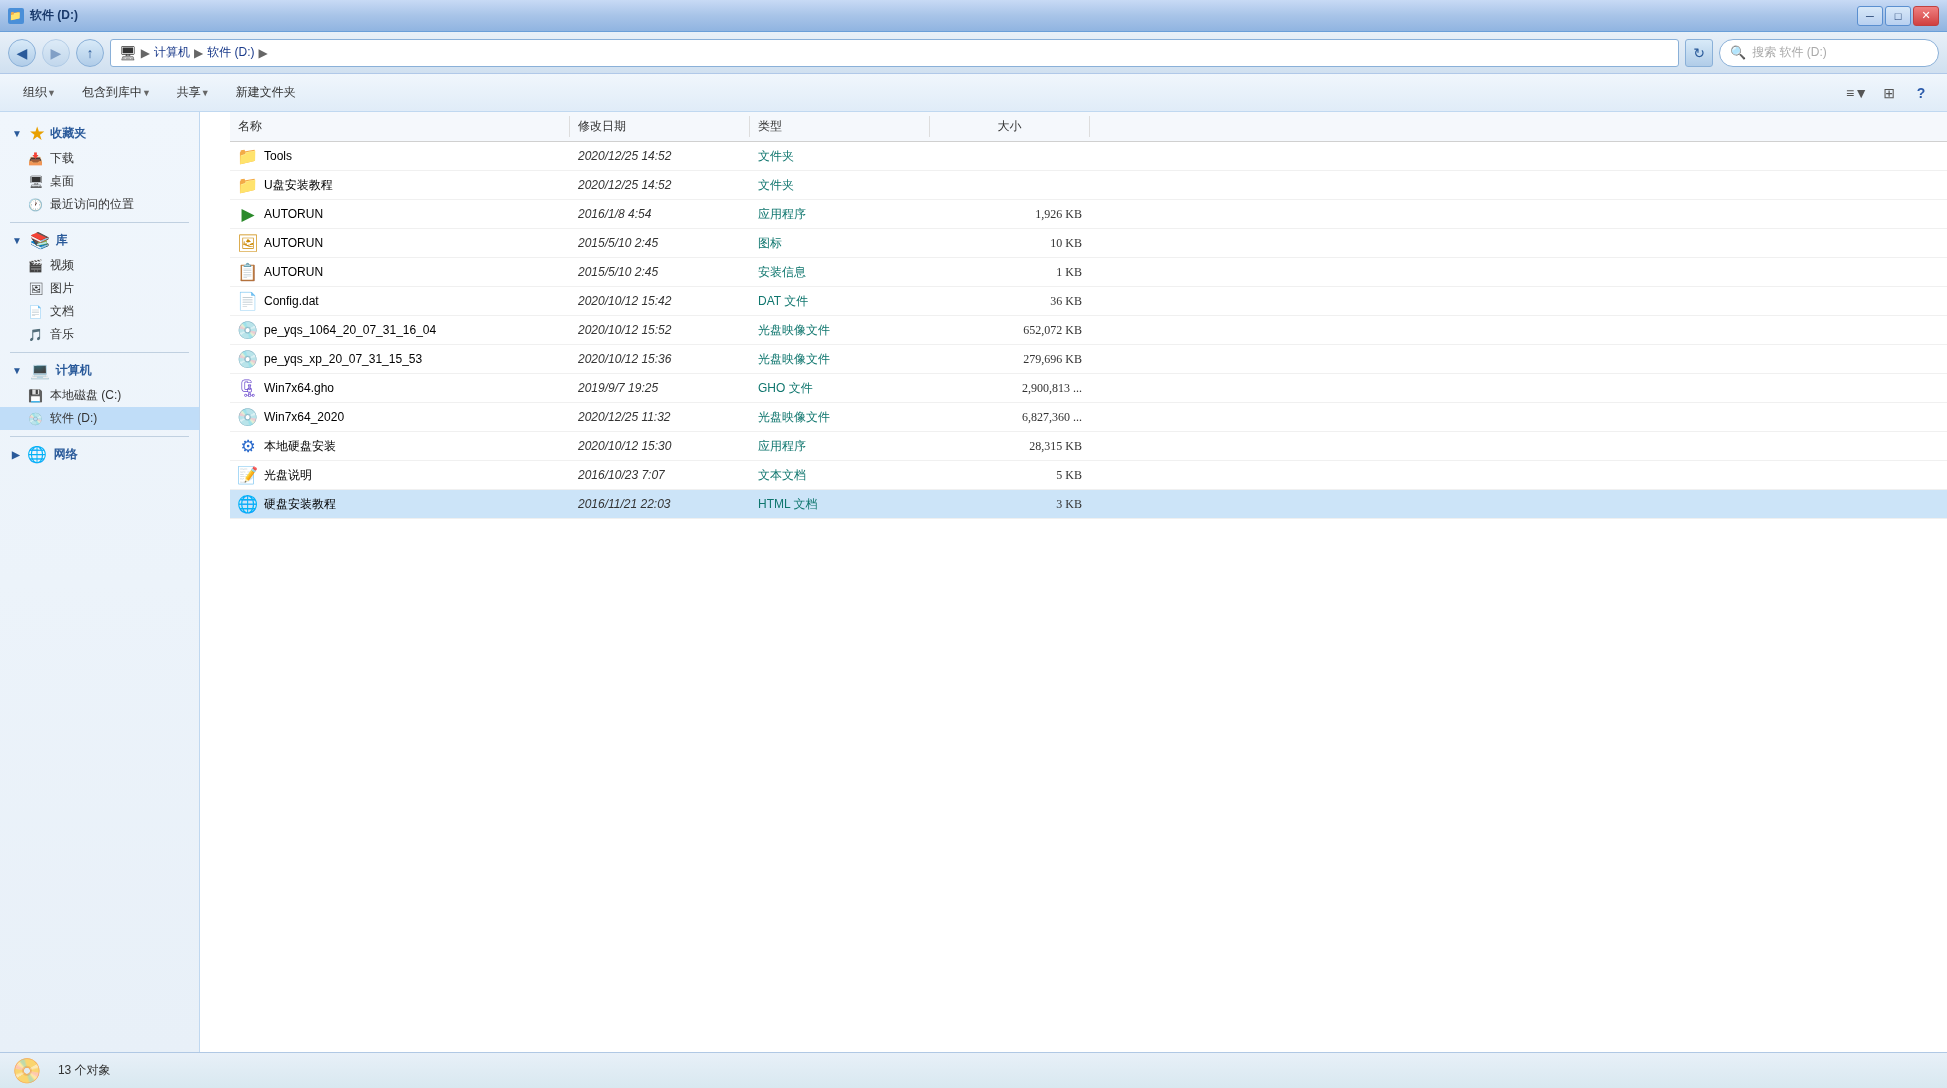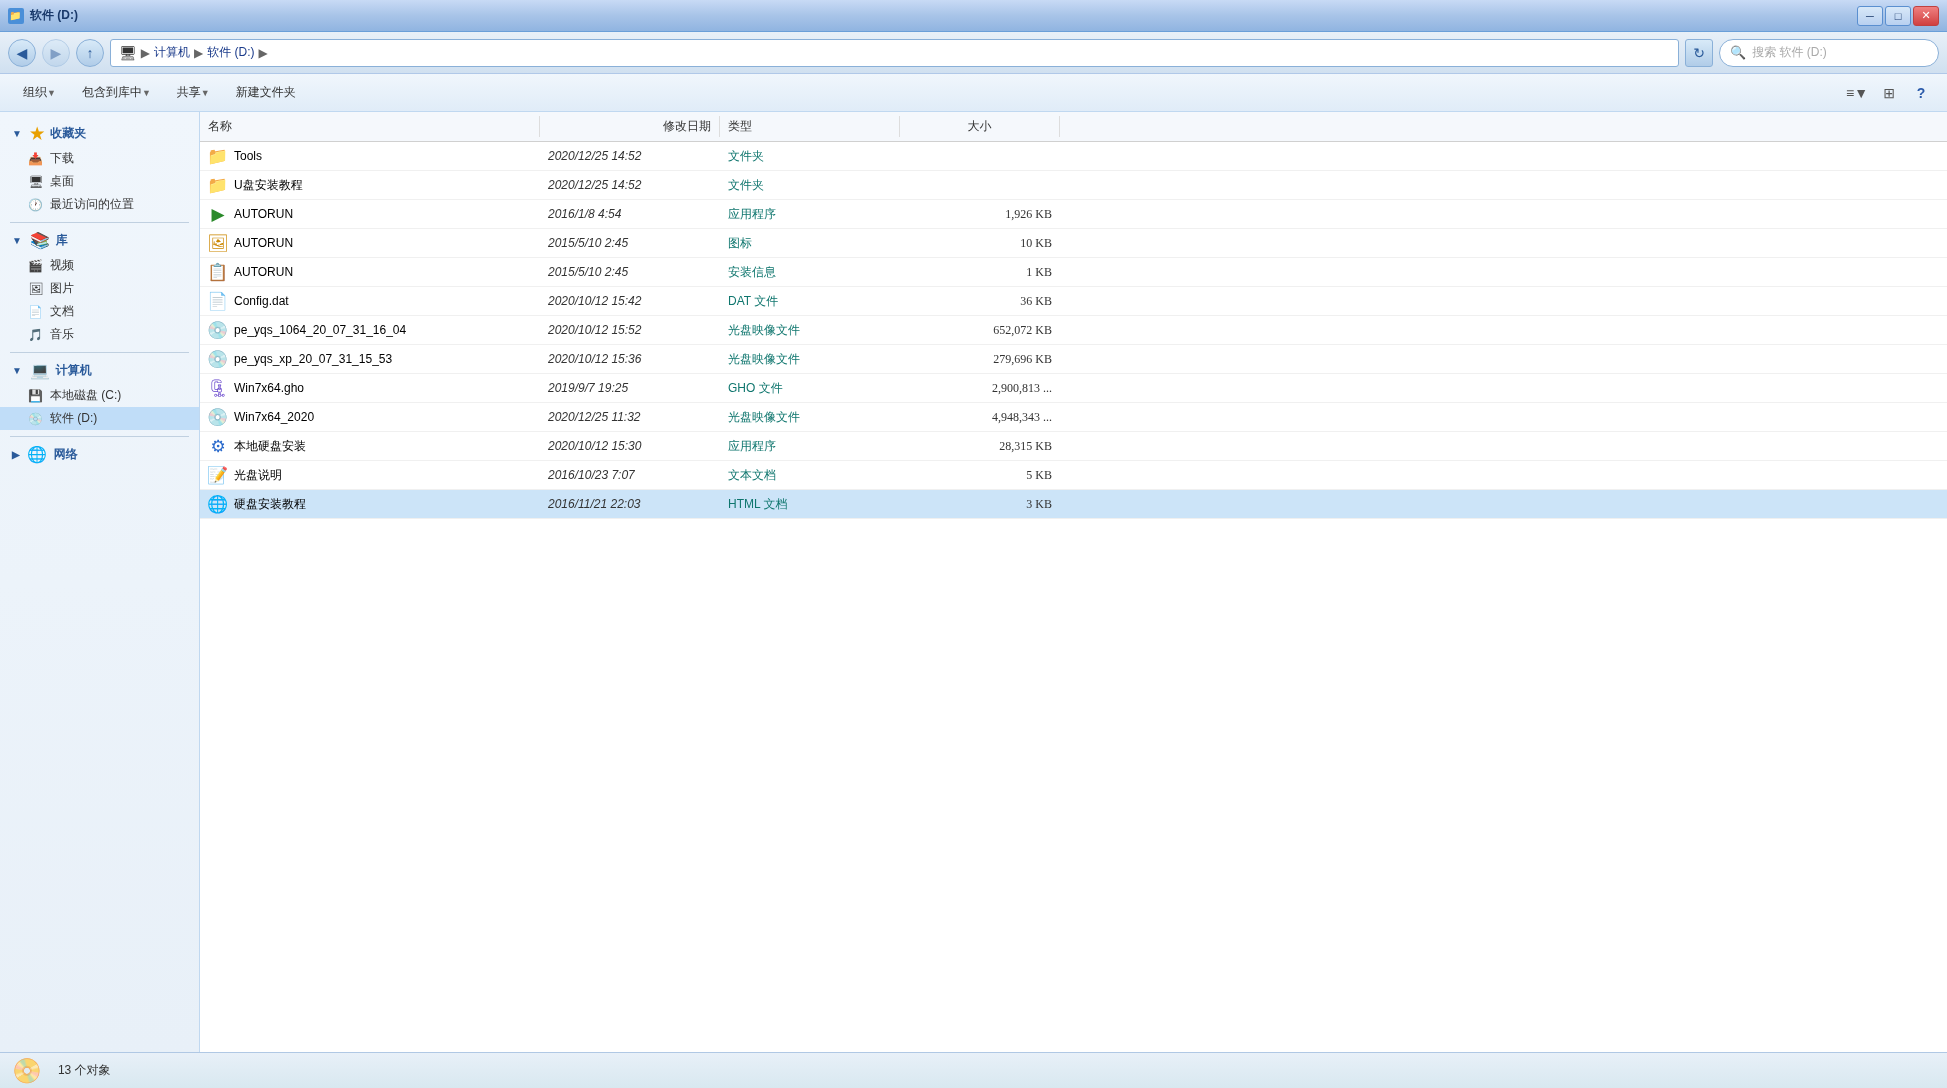--- a/index.html
+++ b/index.html
@@ -223,41 +223,42 @@
       flex-shrink: 0;
     }
 
     
     .file-list-area {
       flex: 1;
       background: white;
       overflow-y: auto;
       display: flex;
       flex-direction: column;
+      margin-left: 30px;
     }
     .file-list-header {
       display: flex;
       align-items: center;
       padding: 4px 0;
       border-bottom: 1px solid #d0d0d0;
       background: #f5f8fc;
       position: sticky;
       top: 0;
       z-index: 10;
     }
     .col-header {
       font-size: 12px;
       color: #333;
       padding: 2px 8px;
       cursor: pointer;
       user-select: none;
       border-right: 1px solid #ddd;
     }
     .col-name { width: 340px; }
-    .col-date { width: 180px; text-align: right; }
+    .col-date { width: 180px; }
     .col-type { width: 180px; }
     .col-size { width: 160px; text-align: center; }
 
     .file-row {
       display: flex;
       align-items: center;
       padding: 2px 0;
       cursor: pointer;
       border-bottom: 1px solid #f0f0f0;
     }
@@ -555,21 +556,21 @@
     <div class="file-cell type">GHO 文件</div>
     <div class="file-cell size">2,900,813 ...</div>
   </div>
         <div class="file-row">
     <div class="file-cell name">
       <div class="file-icon iso-color" style="font-size:17px;">💿</div>
       <span>Win7x64_2020</span>
     </div>
     <div class="file-cell date">2020/12/25 11:32</div>
     <div class="file-cell type">光盘映像文件</div>
-    <div class="file-cell size">4,948,343 ...</div>
+    <div class="file-cell size">6,827,360 ...</div>
   </div>
         <div class="file-row">
     <div class="file-cell name">
       <div class="file-icon app-color" style="font-size:17px;">⚙</div>
       <span>本地硬盘安装</span>
     </div>
     <div class="file-cell date">2020/10/12 15:30</div>
     <div class="file-cell type">应用程序</div>
     <div class="file-cell size">28,315 KB</div>
   </div>

